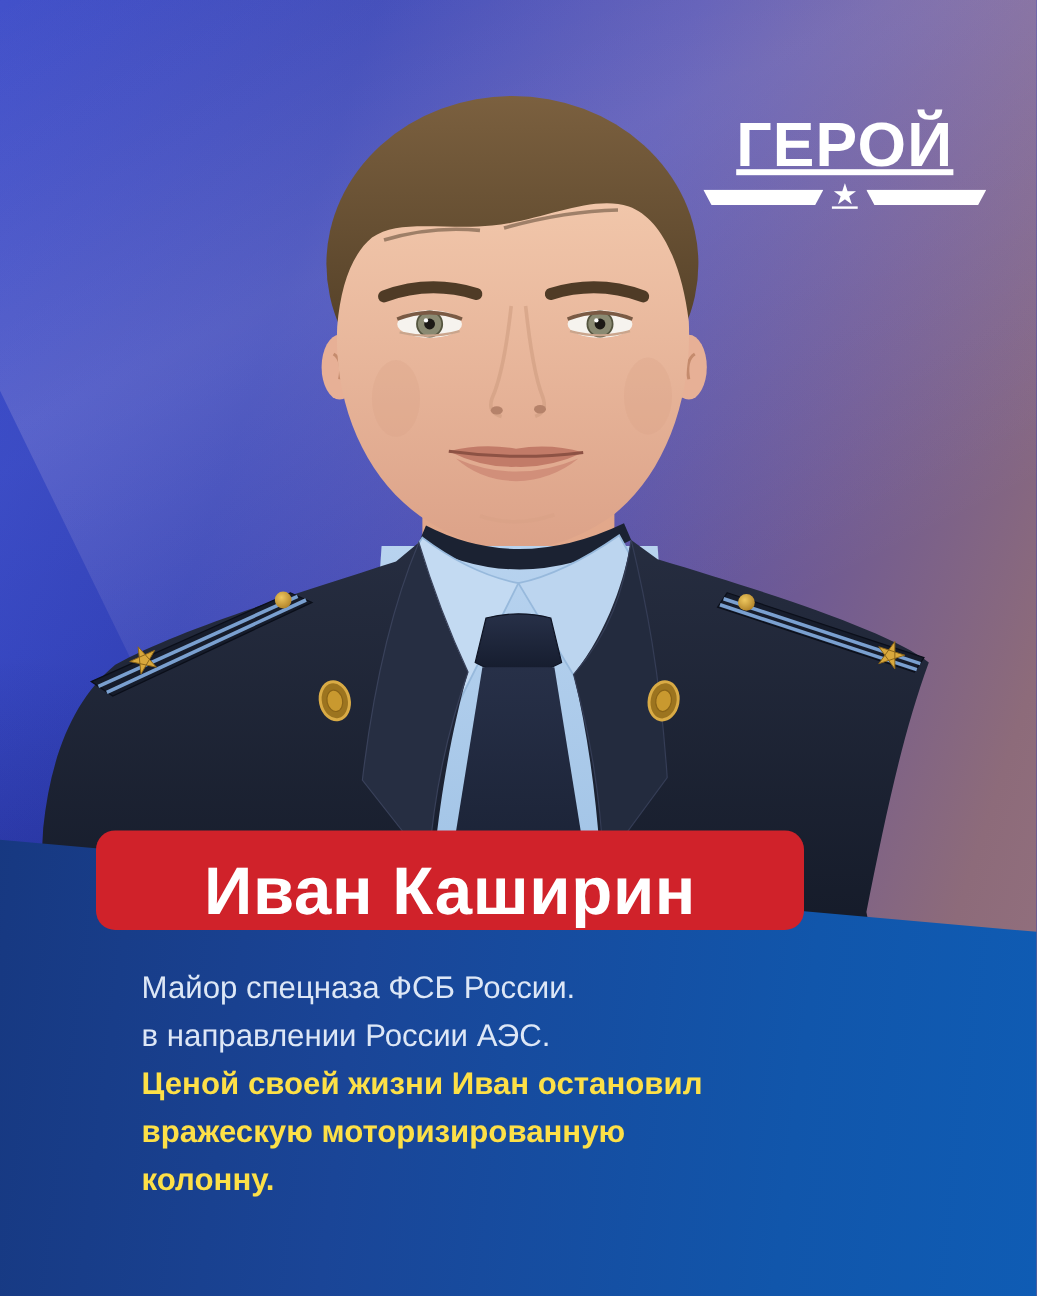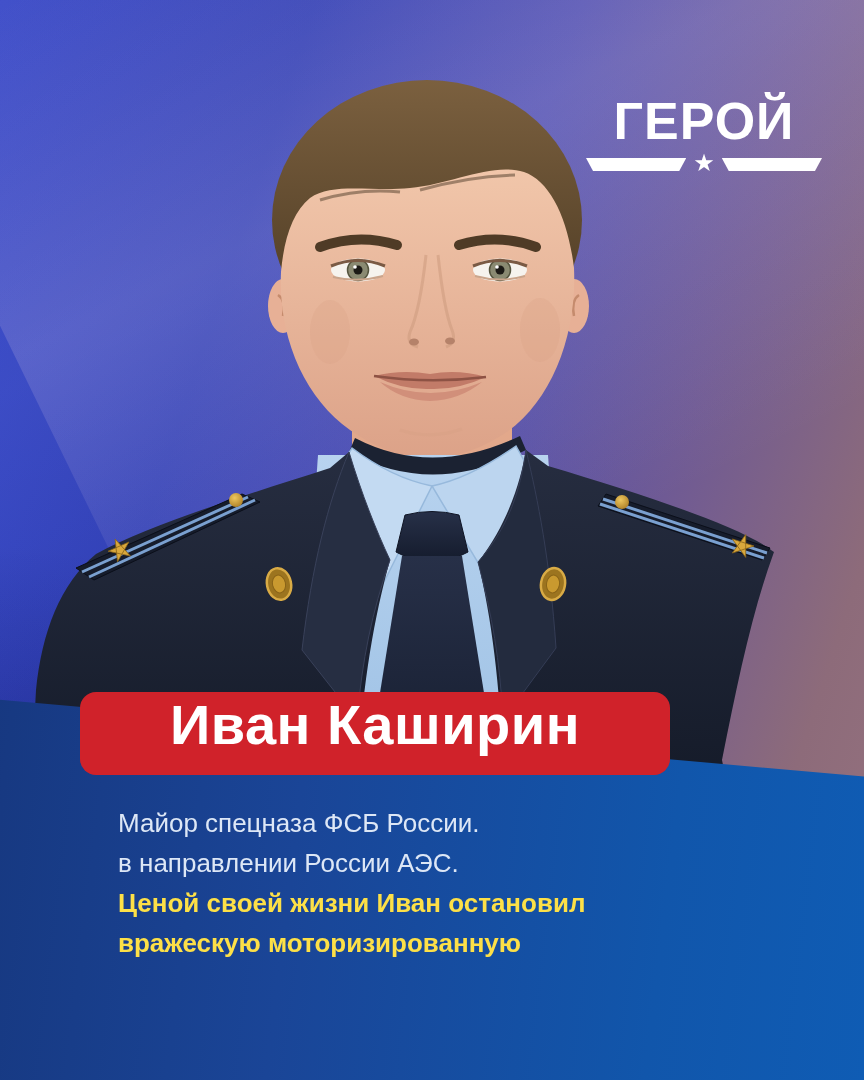--- a/index.html
+++ b/index.html
@@ -45,42 +45,42 @@
   .bottom-band{
     position:absolute;inset:0;
     clip-path:polygon(0 64.8%, 100% 71.9%, 100% 100%, 0 100%);
     background:linear-gradient(97deg,
       #16357b 0%, #1a4597 40%, #1156ab 78%, #0f5cb4 100%);
   }
 
   
   .logo{
     position:absolute;top:94px;right:42px;width:236px;
-    text-align:center;color:#fff;
+    text-align:center;color:#fff;text-decoration:underline;
   }
   .logo-line{
     font-weight:bold;font-size:52px;line-height:54px;
     letter-spacing:1px;white-space:nowrap;
   }
   .logo-ribbon{
     margin-top:9px;display:flex;align-items:center;gap:7px;
   }
   .ribbon-bar{
     flex:1;height:13px;background:#fff;
     clip-path:polygon(0 0,100% 0,93% 100%,7% 100%);
   }
   .ribbon-star{
     font-size:24px;line-height:18px;color:#fff;margin-top:-3px;
   }
 
   
   .name-banner{
     position:absolute;left:80px;top:692px;width:590px;height:83px;
     background:var(--accent-red,#d0222a);border-radius:16px;
-    display:flex;align-items:flex-start;justify-content:center;
+    display:flex;align-items:flex-end;justify-content:center;
   }
   .name-banner span{
     color:#fff;font-weight:bold;font-size:56px;letter-spacing:.5px;
     white-space:nowrap;
   }
 
   
   .description{
     position:absolute;left:118px;top:803px;width:660px;
     font-size:26px;line-height:40px;
@@ -231,15 +231,16 @@
 
   <div class="name-banner">
     <span>Иван Каширин</span>
   </div>
 
   <div class="description">
     <div class="desc-line">Майор спецназа ФСБ России.</div>
     <div class="desc-line">в направлении России АЭС.</div>
     <div class="desc-line bold">Ценой своей жизни Иван остановил</div>
     <div class="desc-line bold">вражескую моторизированную</div>
+    <div class="desc-line bold">колонну.</div>
   </div>
 
 </div>
 
 </body></html>

